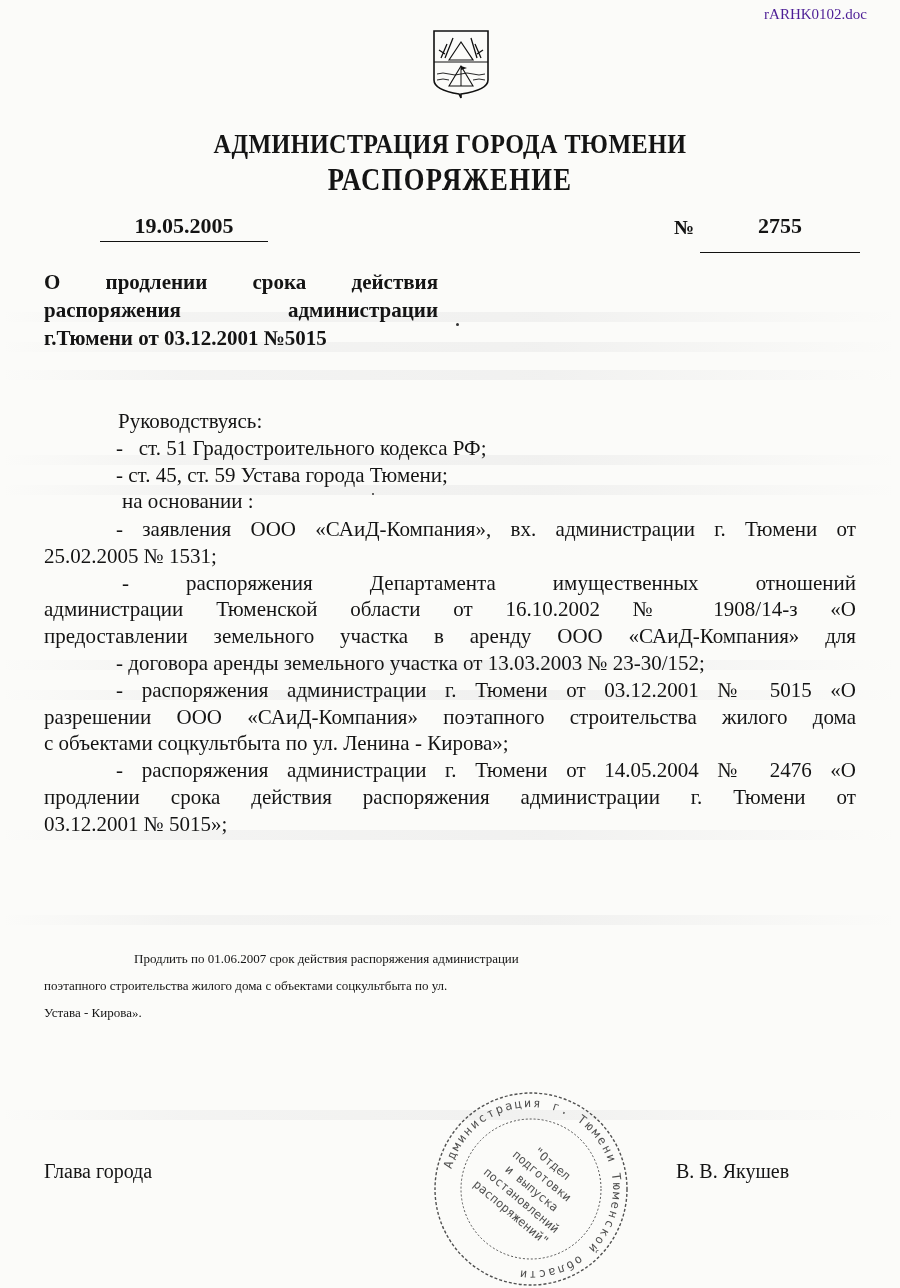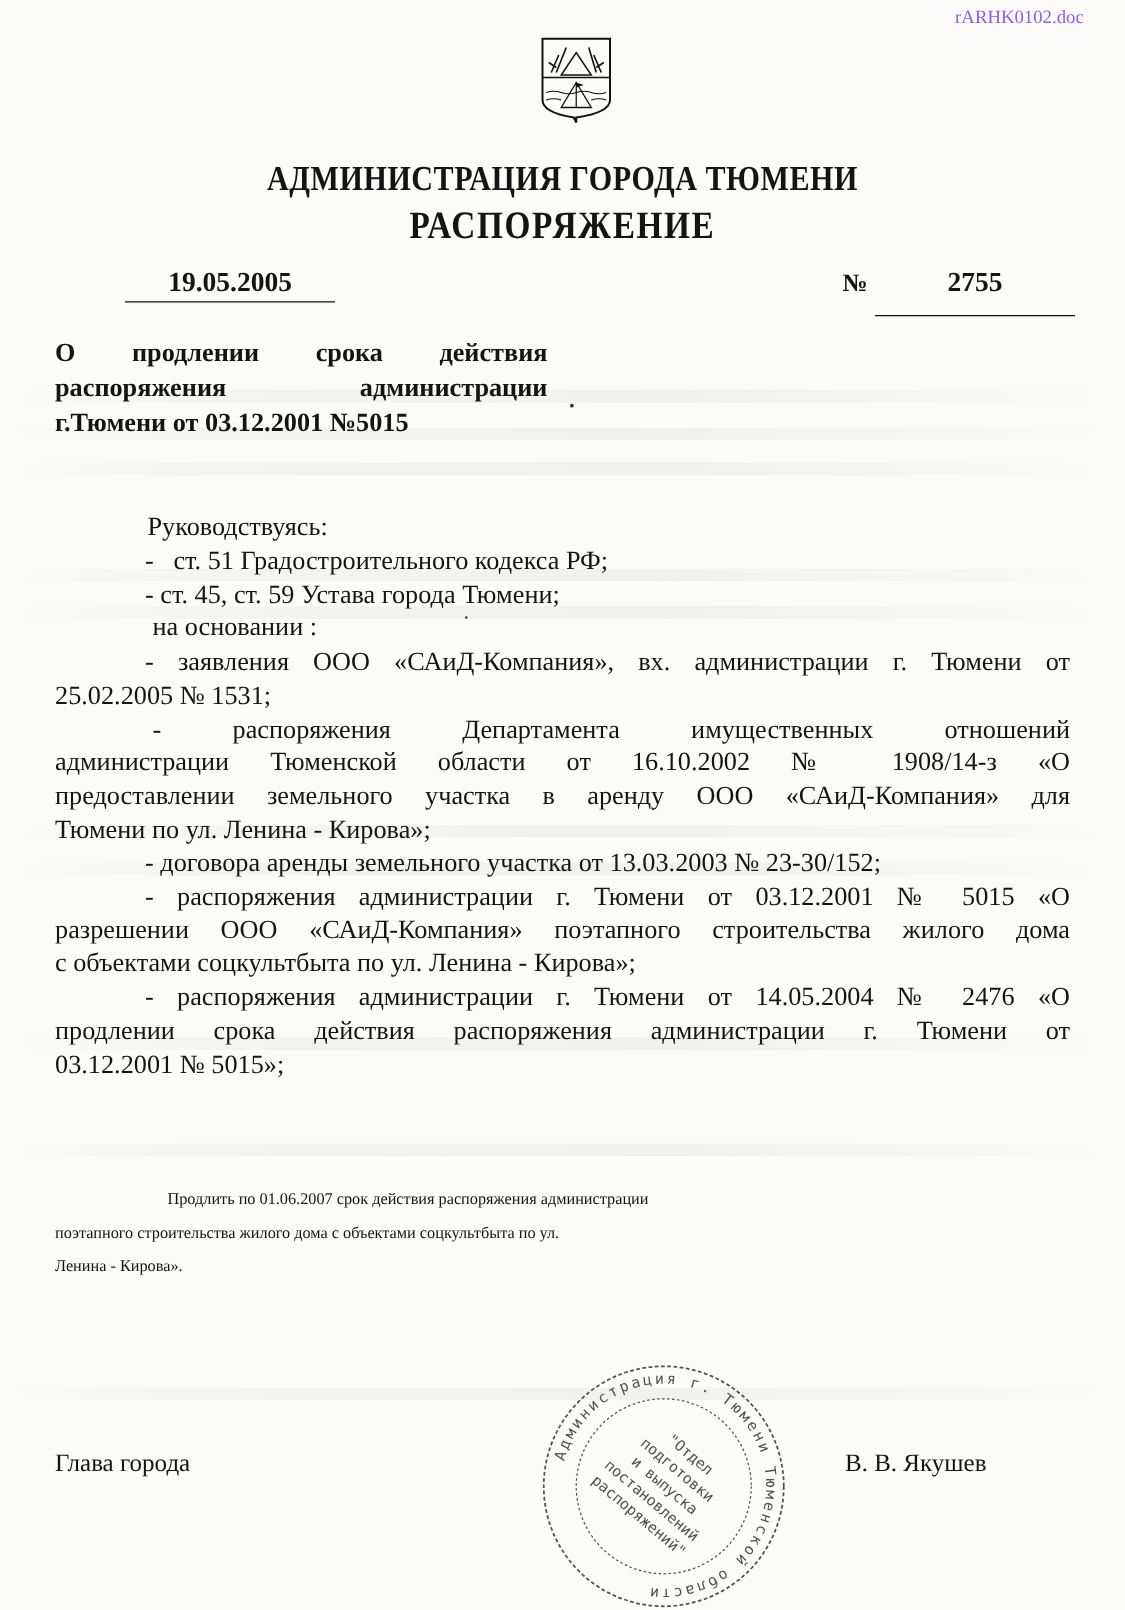--- a/index.html
+++ b/index.html
@@ -6,21 +6,21 @@
     body {
       width: 900px; height: 1288px; overflow: hidden;
       background: #fbfbf9;
       font-family: "Liberation Serif", "DejaVu Serif", serif;
       color: #141414;
       position: relative;
     }
     .page { position: absolute; inset: 0; }
     
     .bleed { position: absolute; left: 0; right: 0; height: 10px; background: linear-gradient(90deg, rgba(0,0,0,0) 0%, rgba(120,120,130,0.06) 20%, rgba(120,120,130,0.08) 60%, rgba(0,0,0,0) 100%); }
-    .filename { position: absolute; top: 6px; right: 33px; font-size: 15px; color: #8b5cf6; }
+    .filename { position: absolute; top: 6px; right: 33px; font-size: 15px; color: #4c1d95; }
     .emblem { position: absolute; left: 431px; top: 28px; width: 60px; height: 72px; }
     .org { position: absolute; top: 128px; left: 0; width: 900px; text-align: center; font-size: 28px; letter-spacing: 0.5px; font-weight: 700; font-family: "Liberation Serif", serif; transform: scaleX(0.86); }
     .doctype { position: absolute; top: 162px; left: 0; width: 900px; text-align: center; font-size: 31px; font-weight: 700; letter-spacing: 1.5px; transform: scaleX(0.86); }
     .date-field { position: absolute; top: 213px; left: 100px; width: 168px; border-bottom: 1.5px solid #111; text-align: center; font-size: 22px; font-weight: 700; padding-bottom: 2px; }
     .no-label { position: absolute; top: 216px; left: 674px; font-size: 20px; font-weight: 700; }
     .no-field { position: absolute; top: 213px; left: 700px; width: 160px; border-bottom: 1.5px solid #111; text-align: center; font-size: 22px; font-weight: 700; padding-bottom: 13px; }
     .subject { position: absolute; top: 268px; left: 44px; width: 394px; font-size: 21px; font-weight: 700; line-height: 28px; text-align: justify; text-align-last: left; font-family: "Liberation Serif", serif; }
     .subject .line { display: block; text-align: justify; text-align-last: justify; }
     .subject .line.last { text-align-last: left; }
     .blk { position: absolute; left: 44px; width: 812px; font-size: 21px; line-height: 26.8px; }
@@ -82,41 +82,40 @@
 
   <div class="blk" style="top:516px;">
     <div>
       <span class="just-line" style="padding-left:72px;">- заявления ООО «САиД-Компания», вх. администрации г. Тюмени от</span>
       <span class="left-line">25.02.2005 № 1531;</span>
     </div>
     <div>
       <span class="just-line" style="padding-left:78px; word-spacing:0;">-      распоряжения      Департамента      имущественных      отношений</span>
       <span class="just-line">администрации Тюменской области от 16.10.2002 № 1908/14-з «О</span>
       <span class="just-line">предоставлении земельного участка в аренду ООО «САиД-Компания» для</span>
-      <span class="left-line">Тюмени по ул. Ленина - Кирова»;</span>
     </div>
     <div>
       <span class="left-line" style="padding-left:72px;">- договора аренды земельного участка от 13.03.2003 № 23-30/152;</span>
     </div>
     <div>
       <span class="just-line" style="padding-left:72px;">- распоряжения администрации г. Тюмени от 03.12.2001 № 5015 «О</span>
       <span class="just-line">разрешении ООО «САиД-Компания» поэтапного строительства жилого дома</span>
       <span class="left-line">с объектами соцкультбыта по ул. Ленина - Кирова»;</span>
     </div>
     <div>
       <span class="just-line" style="padding-left:72px;">- распоряжения администрации г. Тюмени от 14.05.2004 № 2476 «О</span>
       <span class="just-line">продлении срока действия распоряжения администрации г. Тюмени от</span>
       <span class="left-line">03.12.2001 № 5015»;</span>
     </div>
   </div>
 
   <div class="blk" style="top:945px; width:800px; font-size:13px; line-height:27px;">
     <span class="left-line" style="padding-left:90px;">Продлить по 01.06.2007 срок действия распоряжения администрации</span>
     <span class="left-line">поэтапного строительства жилого дома с объектами соцкультбыта по ул.</span>
-    <span class="left-line">Ленина - Кирова».</span>
+    <span class="left-line">Устава - Кирова».</span>
   </div>
 
   <div class="sig-title">Глава города</div>
   <div class="sig-name">В. В. Якушев</div>
 
   <svg class="stamp" viewBox="0 0 210 198">
     <defs>
       <path id="stampArc" d="M105,99 m-82,0 a82,82 0 1,1 164,0 a82,82 0 1,1 -164,0"></path>
     </defs>
     <circle cx="105" cy="99" r="96" fill="none" stroke="#333" stroke-width="1.4" stroke-dasharray="3 2"></circle>

